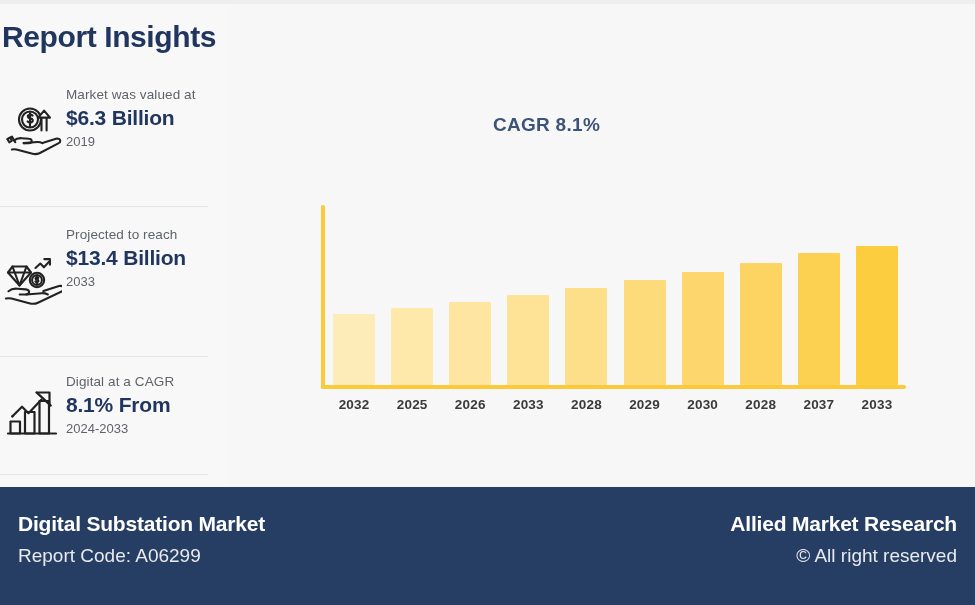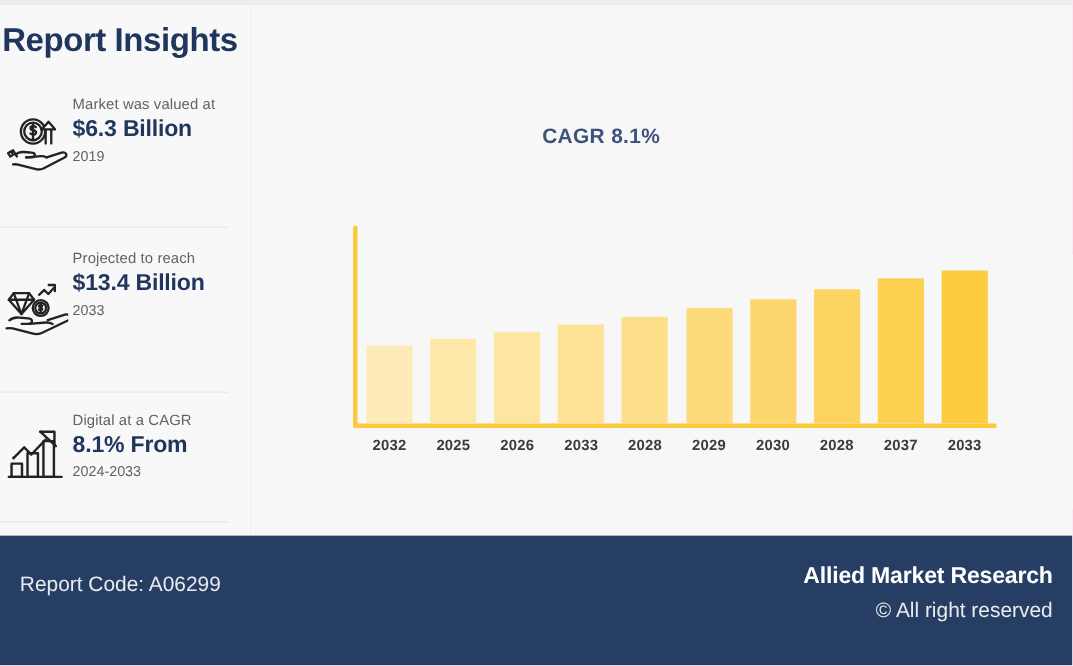--- a/index.html
+++ b/index.html
@@ -305,20 +305,21 @@
         <div class="xlabel" style="left: 297.55px; width: 52px;">2029</div>
         <div class="xlabel" style="left: 355.65px; width: 52px;">2030</div>
         <div class="xlabel" style="left: 413.75px; width: 52px;">2028</div>
         <div class="xlabel" style="left: 471.85px; width: 52px;">2037</div>
         <div class="xlabel" style="left: 529.95px; width: 52px;">2033</div>
       </div>
   </div>
 
   <div class="footer">
     <div class="footer-left">
+      <div class="footer-strong">Digital Substation Market</div>
       <div class="footer-sub">Report Code: A06299</div>
     </div>
     <div class="footer-right">
       <div class="footer-strong">Allied Market Research</div>
       <div class="footer-sub">© All right reserved</div>
     </div>
   </div>
 
 </div>
 

